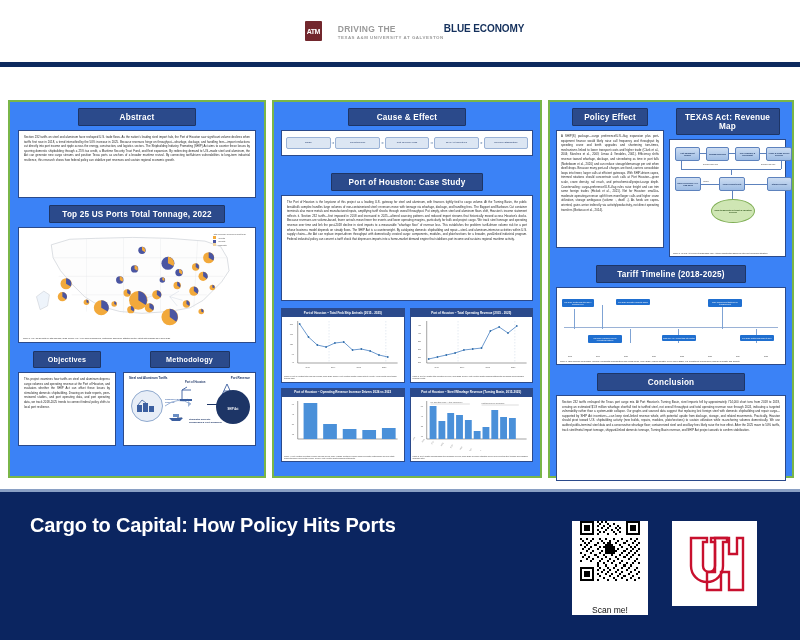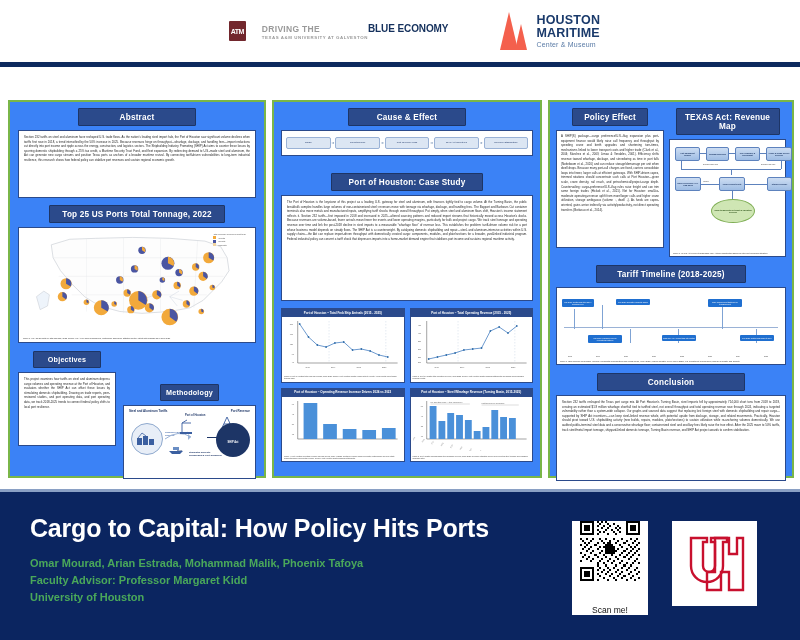--- a/index.html
+++ b/index.html
@@ -150,21 +150,21 @@
   }
   .tl-tick{position:absolute;font-size:1.8px;color:#555;top:64px;}
 
   
   .footer{
     position:absolute;left:0;top:492px;width:800px;height:148px;background:#0b2560;
   }
   .footer-rule{position:absolute;left:0;top:489px;width:800px;height:3px;background:#8aa0c4;}
   .f-title{
     position:absolute;left:30px;top:22px;color:#ffffff;
-    font-size:25px;font-weight:bold;letter-spacing:-.2px;
+    font-size:20px;font-weight:bold;letter-spacing:-.2px;
   }
   .f-authors{position:absolute;left:30px;top:63px;color:#4aa85a;font-size:11px;font-weight:bold;line-height:1.55;}
   .qr-wrap{position:absolute;left:572px;top:521px;width:76px;height:94px;background:#fff;
     display:flex;flex-direction:column;align-items:center;justify-content:space-between;gap:3px;}
   .qr-img{width:60px;height:60px;}
   .qr-label{font-size:8.5px;color:#111;}
   .uh-wrap{position:absolute;left:672px;top:521px;width:85px;height:85px;background:#fff;
     display:flex;align-items:center;justify-content:center;}
   .uh-svg{width:64px;height:64px;}
 </style>
@@ -178,31 +178,20 @@
       <div class="tamu-shield">ATM</div>
       <div class="tamu-words">
         <div class="tamu-line1">
           <span class="tamu-driving">DRIVING THE</span>
           <span class="tamu-blue">BLUE ECONOMY</span>
         </div>
         <div class="tamu-sub">TEXAS A&amp;M UNIVERSITY AT GALVESTON</div>
       </div>
     </div>
 
-    <div class="hm-logo">
-      <div class="hm-sails">
-        <div class="hm-sail-a"></div>
-          <div class="hm-sail-b"></div>
-      </div>
-      <div class="hm-words">
-        <div class="hm-h">HOUSTON</div>
-        <div class="hm-h">MARITIME</div>
-        <div class="hm-s">Center &amp; Museum</div>
-      </div>
-    </div>
   </div>
   <div class="header-rule"></div>
 
   <div class="panels">
 
     <div class="panel col1">
       <div class="ribbon c1-abstract-ribbon">Abstract</div>
       <div class="card c1-abstract-card">
         <div class="body-text">Section 232 tariffs on steel and aluminum have reshaped U.S. trade flows. As the nation's leading steel import hub, the Port of Houston saw significant volume declines when tariffs first rose in 2018, a trend intensified by the 50% increase in 2025. Because revenues hinge on throughput—wharfage, dockage, and handling fees—import reductions cut directly into port income and ripple across the energy, construction, and logistics sectors. The Shipbuilding Industry Promoting (SHIP) Act aims to counter these losses by spurring domestic shipbuilding through a 25% tax credit, a Maritime Security Trust Fund, and fleet expansion. By redirecting demand to U.S.-made steel and aluminum, the Act can generate new cargo streams and position Texas ports as anchors of a broader maritime revival. By connecting tariff-driven vulnerabilities to long-term industrial resilience, this research shows how federal policy can stabilize port revenues and sustain regional economic growth.</div>
       </div>
@@ -295,21 +284,21 @@
       </div>
 
       <div class="c1-two">
         <div class="c1-obj">
           <div class="ribbon mini-ribbon" style="width:68px;">Objectives</div>
           <div class="card" style="margin-top:4px;height:74px;">
             <div class="body-text">This project examines how tariffs on steel and aluminum depress cargo volumes and operating revenue at the Port of Houston, and evaluates whether the SHIP Act can offset these losses by stimulating domestic shipbuilding. Drawing on trade reports, peer-reviewed studies, and port operating data, and port operating data, we track 2018-2025 trends to connect federal policy shifts to local port resilience.</div>
           </div>
         </div>
         <div class="c1-meth">
-          <div class="ribbon mini-ribbon" style="width:59px;margin-top:33px;">Methodology</div>
+          <div class="ribbon mini-ribbon" style="width:80px;">Methodology</div>
           <div class="card" style="margin-top:4px;height:74px;padding:3px;">
             <div class="meth-diag">
               <div class="meth-lbl" style="left:2px;top:1px;width:44px;font-size:3px;">Steel and Aluminum Tariffs</div>
               <div class="meth-circle" style="left:4px;top:14px;width:30px;height:30px;background:#e8eef7;border:.7px solid #8fa9ce;"></div>
               <svg style="position:absolute;left:9px;top:21px;" width="20" height="16" viewBox="0 0 20 16">
                 <rect x="1" y="8" width="5" height="7" fill="#3b5fa0"></rect>
                   <rect x="7" y="6" width="5" height="9" fill="#3b5fa0"></rect>
                 <rect x="13" y="9" width="5" height="6" fill="#3b5fa0"></rect>
                   <path d="M2 8 L6 3 L10 6" stroke="#3b5fa0" stroke-width=".8" fill="none"></path>
               </svg>
@@ -594,25 +583,20 @@
       <div class="ribbon c3-con-ribbon">Conclusion</div>
       <div class="card c3-con-card">
         <div class="body-text">Section 232 tariffs reshaped the Texas port cargo mix. At Port Houston's Turning Basin, steel imports fell by approximately 714,000 short tons from 2018 to 2019, creating an estimated $1.9 million wharfage shortfall tied to tariffed steel, not overall throughput and total operating revenue rose through 2024, indicating a targeted vulnerability rather than a system-wide collapse. Our graphs and sourced data suggest that replacing lost foreign steel with domestic shipbuilding and repair cargo—supported by SHIP Act incentives—can keep steel-linked revenue whole, with potential upside from dockage, storage, and related movements. Practically, Houston should pivot toward U.S. shipbuilding activity (new builds, repairs, modules, plate/sections) to sustain utilization while re-anchoring volumes domestically. We use audited public-terminal steel data and a conservative wharfage floor; containerized steel and ancillary fees likely raise the true effect. After the 2025 move to 50% tariffs, track steel/metal import tonnage, shipyard-linked domestic tonnage, Turning Basin revenue, and SHIP Act project awards to confirm stabilization.</div>
       </div>
     </div>
   </div>
 
   <div class="footer-rule"></div>
   <div class="footer">
     <div class="f-title">Cargo to Capital: How Policy Hits Ports</div>
-    <div class="f-authors">
-      <div>Omar Mourad, Arian Estrada, Mohammad Malik, Phoenix Tafoya</div>
-      <div>Faculty Advisor: Professor Margaret Kidd</div>
-      <div>University of Houston</div>
-    </div>
   </div>
 
   <div class="qr-wrap">
     <svg class="qr-img" viewBox="0 0 29 29" shape-rendering="crispEdges">
       <rect width="29" height="29" fill="#fff"></rect>
       <g fill="#000">
         <rect x="0" y="0" width="7" height="1"></rect>
           <rect x="0" y="6" width="7" height="1"></rect>
         <rect x="0" y="0" width="1" height="7"></rect>
           <rect x="6" y="0" width="1" height="7"></rect>

